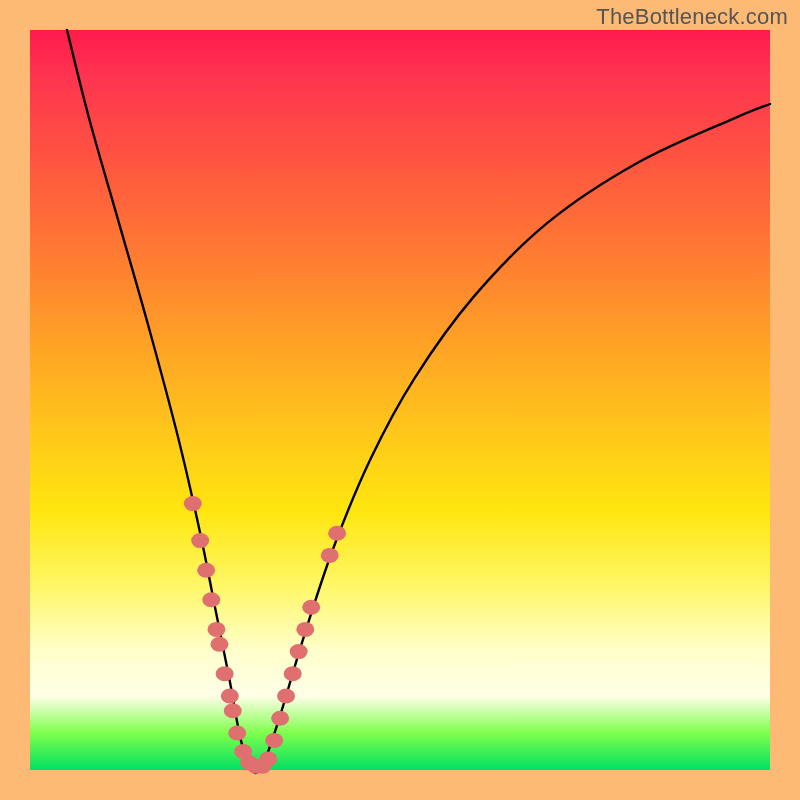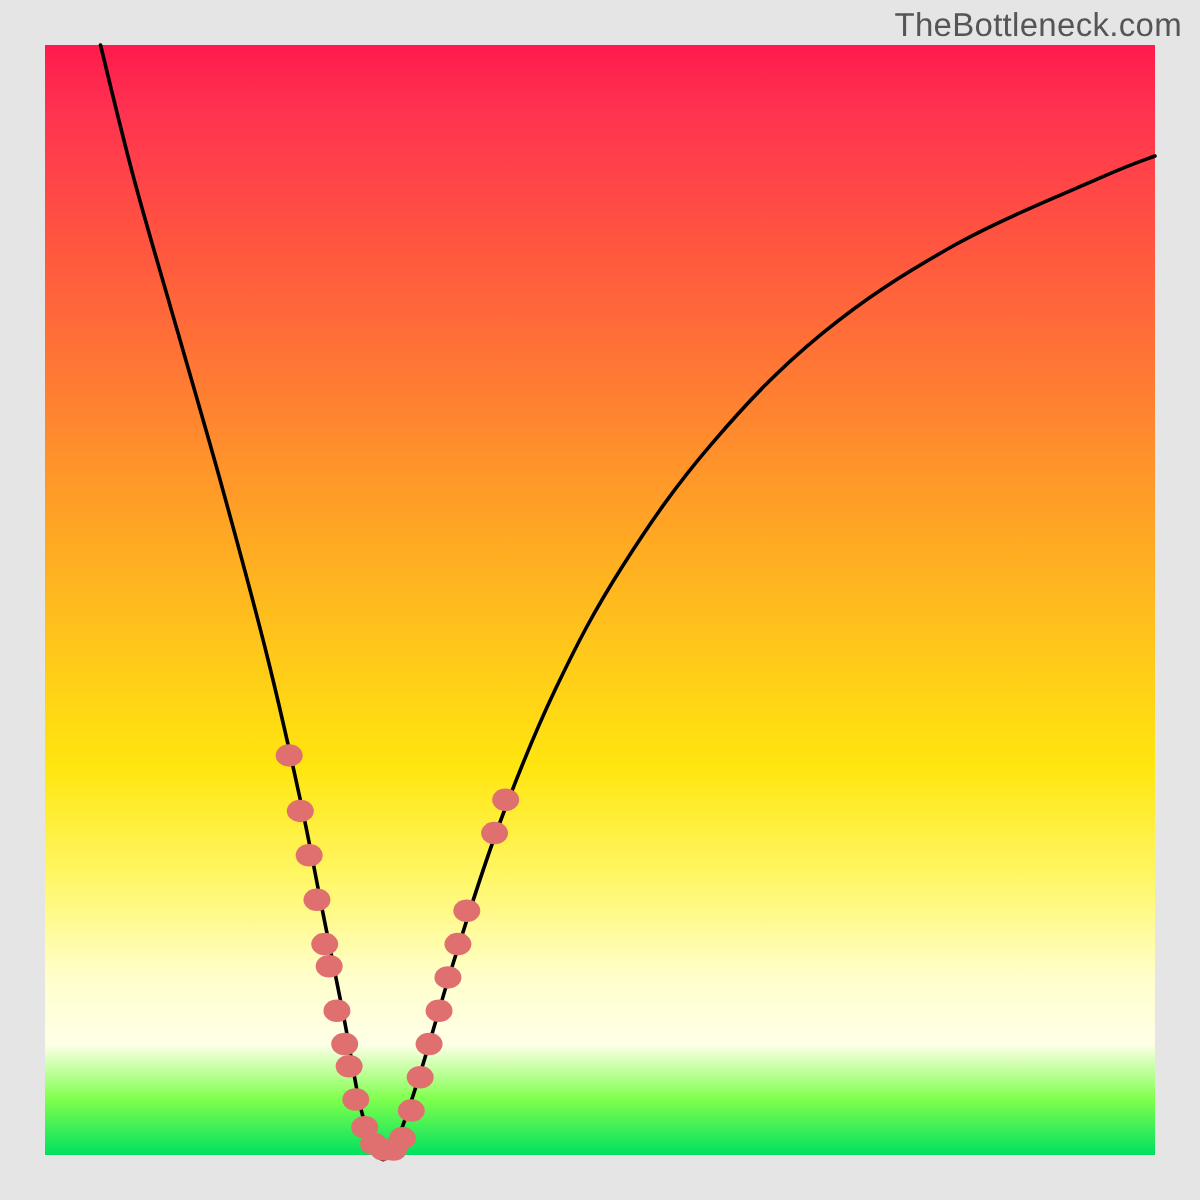--- a/index.html
+++ b/index.html
@@ -8,21 +8,21 @@
     width: 800px;
     height: 800px;
     overflow: hidden;
     background: #000;
     font-family: Arial, Helvetica, sans-serif;
   }
   .frame {
     position: relative;
     width: 800px;
     height: 800px;
-    background: #e5e5e5;
+    background: #fdba74;
   }
   .plot-area {
     position: absolute;
     left: 30px;
     top: 30px;
     width: 740px;
     height: 740px;
     
     background: linear-gradient(to bottom,
       #ff1a4d 0%,

